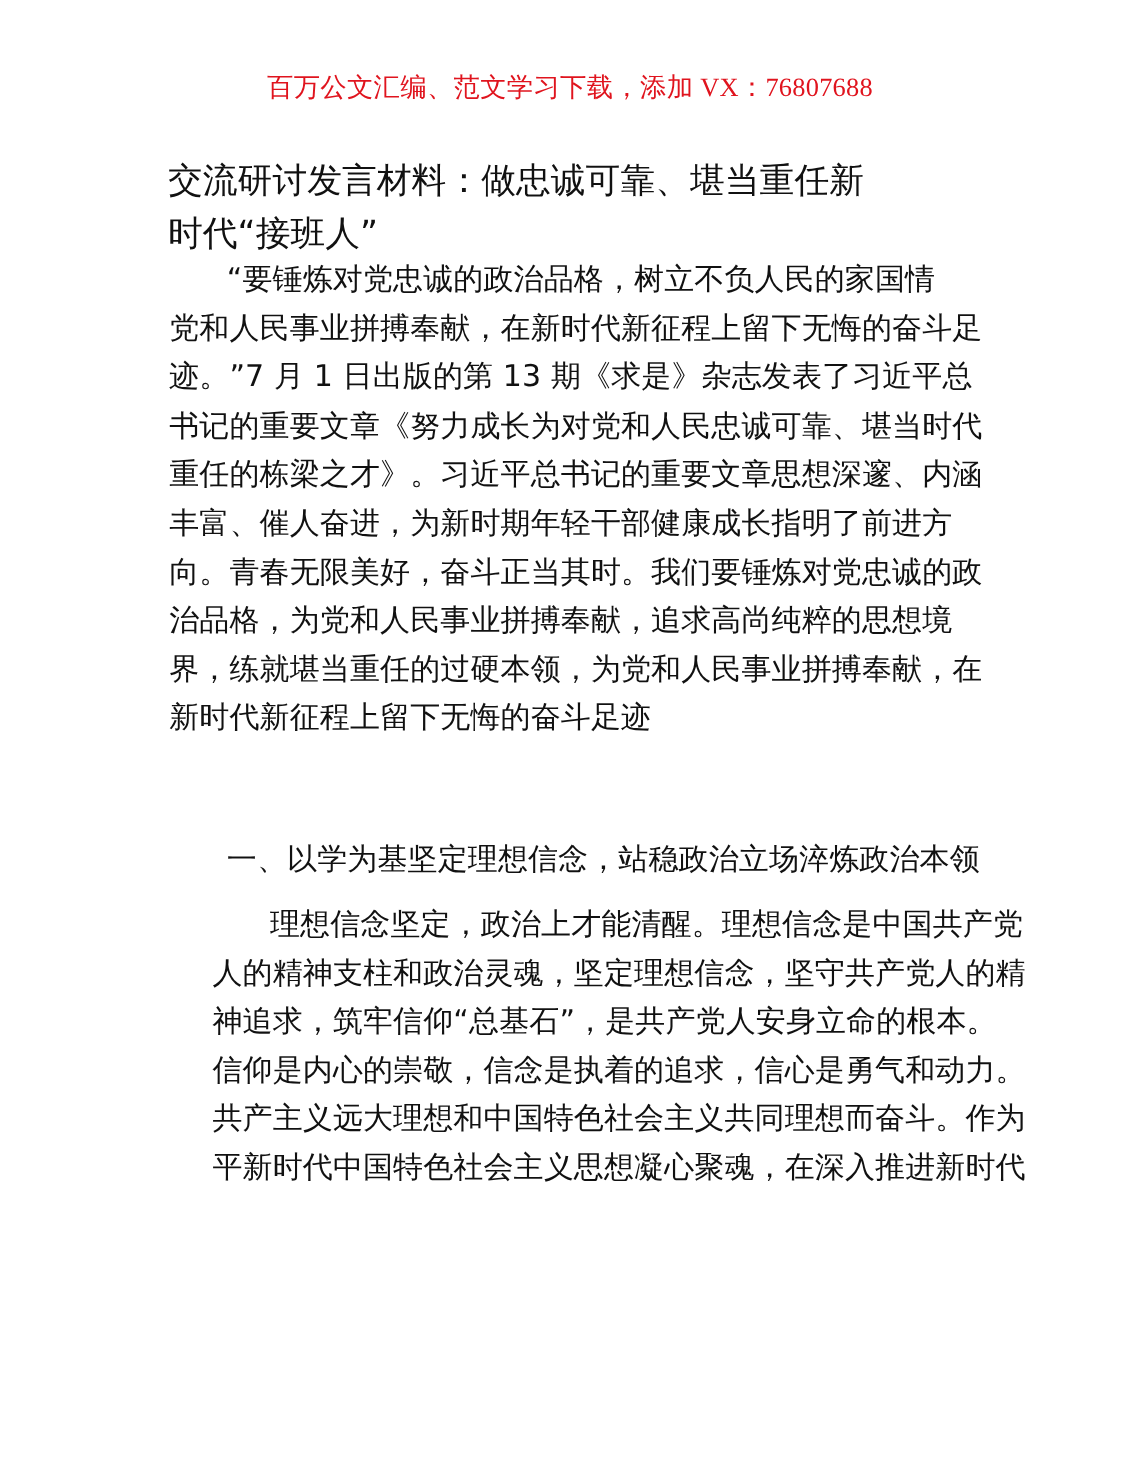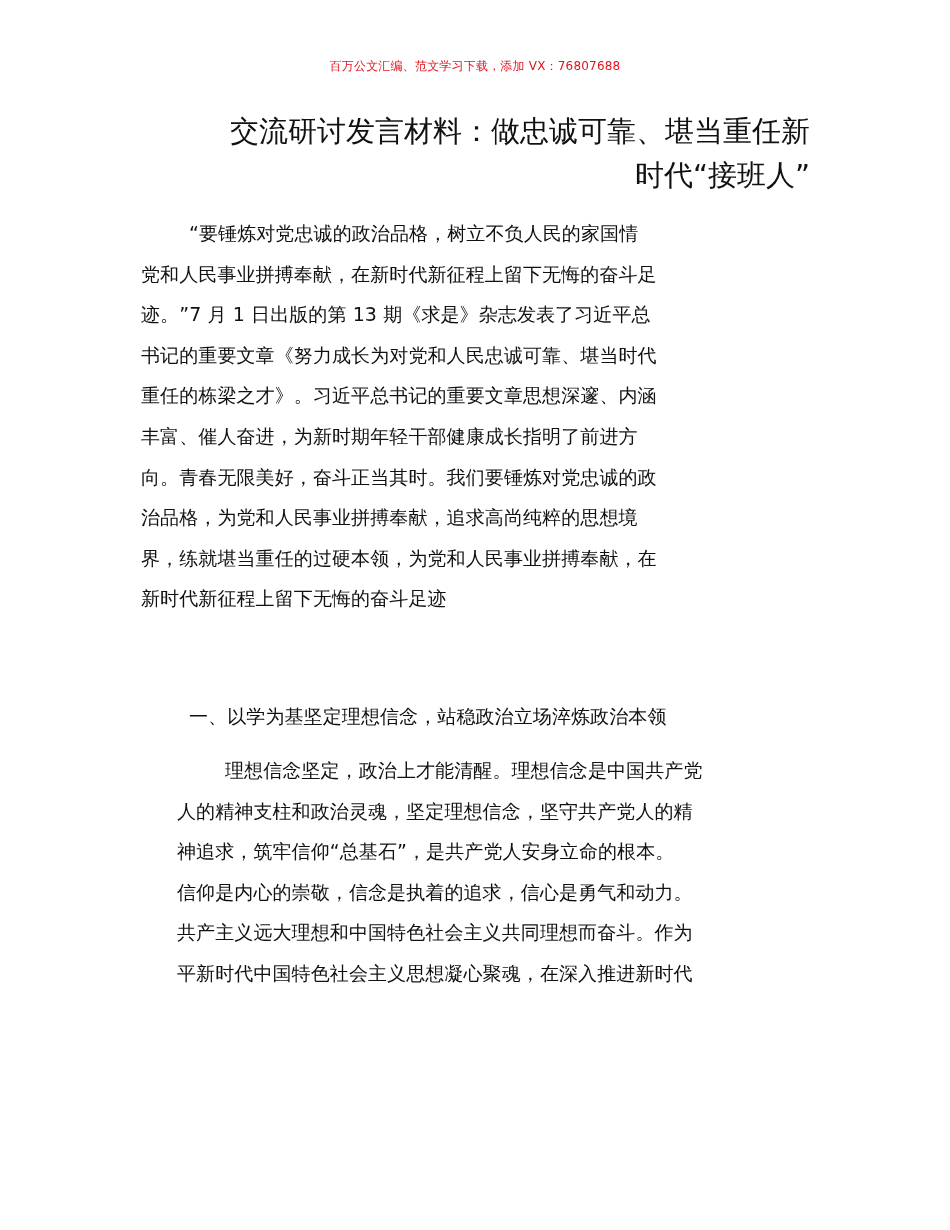--- a/index.html
+++ b/index.html
@@ -1,22 +1,22 @@
 <!DOCTYPE html>
 <html><head>
 <meta charset="utf-8">
 <style>
   html, body { margin:0; padding:0; background:#ffffff; }
   body { width:950px; height:1230px; position:relative; overflow:hidden;
          font-family:"DejaVu Sans", "Liberation Sans", sans-serif; color:#111111; }
   .banner { position:absolute; top:58px; left:0; width:950px; text-align:center;
-            font-size:12px; color:#e0141e; letter-spacing:0.2px; }
-  .title { position:absolute; top:109px; left:140px; width:670px; text-align:right;
+            font-size:22px; color:#e0141e; letter-spacing:0.2px;font-family:Liberation Serif, serif; }
+  .title { position:absolute; top:128px; left:140px; width:670px; text-align:left;
            font-size:29px; line-height:44px; color:#111; }
-  .body { position:absolute; left:141px; width:672px; font-size:19px; letter-spacing:0.1px; }
+  .body { position:absolute; left:141px; width:672px; font-size:25px; letter-spacing:0.1px; }
   .line { height:40.6px; line-height:40.6px; white-space:nowrap; overflow:visible; }
   .indent { padding-left:48px; }
 </style>
 </head>
 <body>
 
 <div class="banner">百万公文汇编、范文学习下载，添加 VX：76807688</div>
 
 <div class="title">
   <div>交流研讨发言材料：做忠诚可靠、堪当重任新</div>

